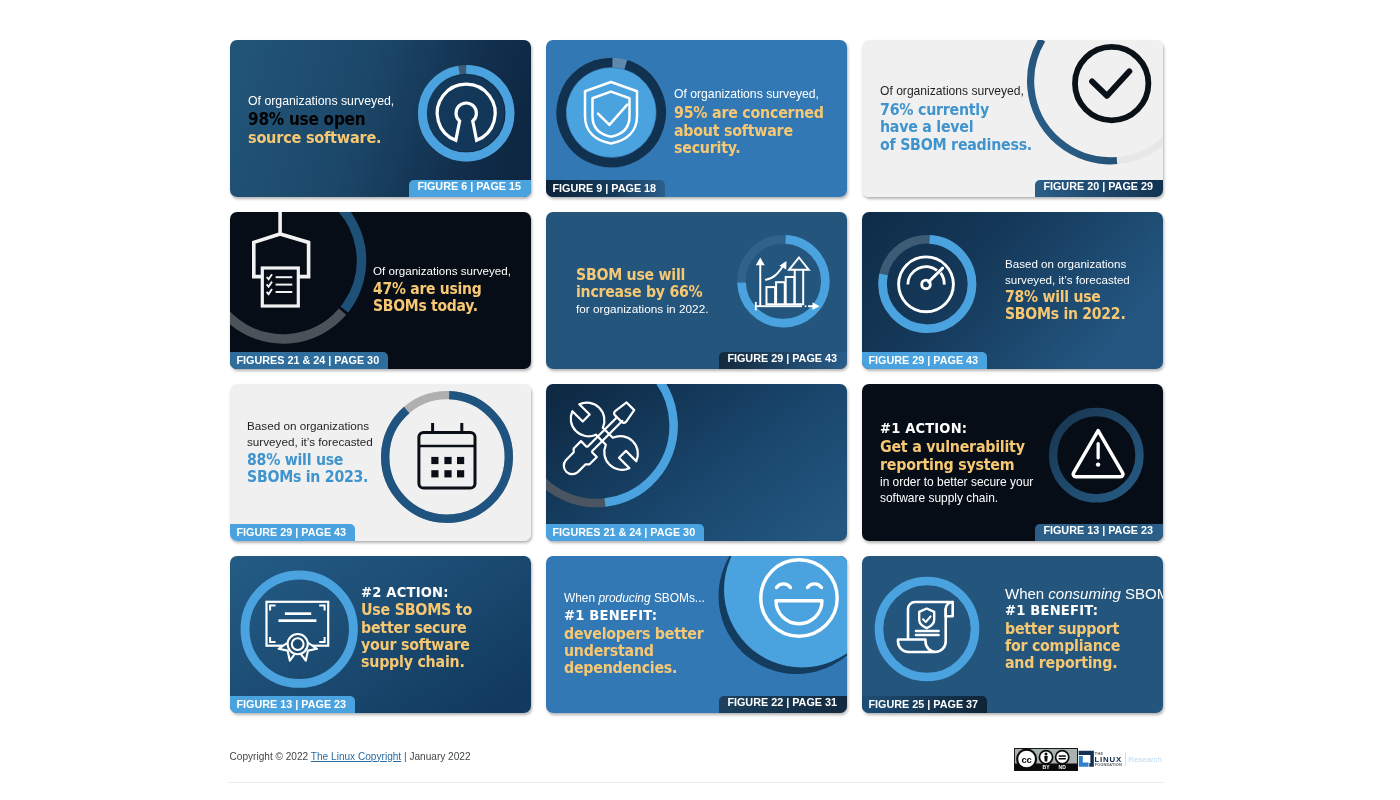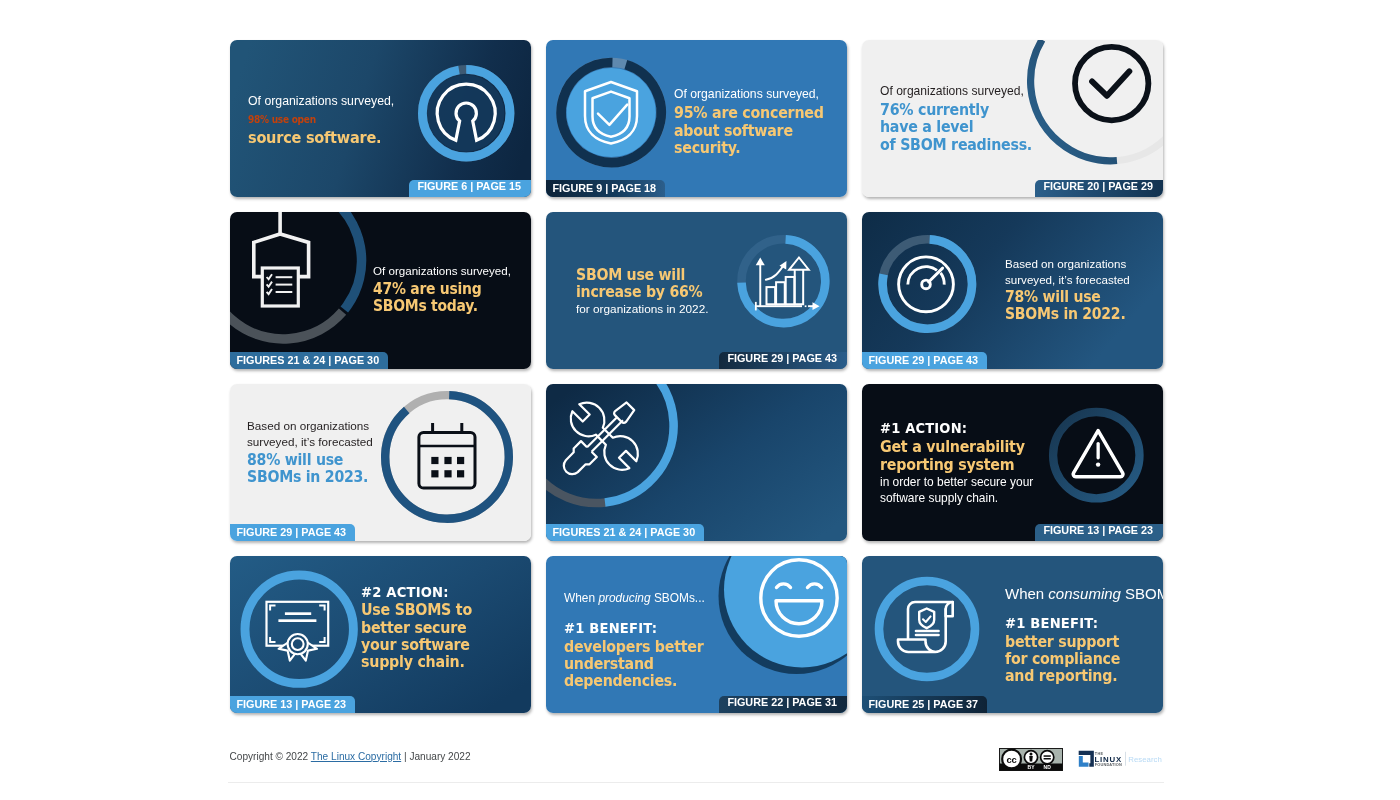--- a/index.html
+++ b/index.html
@@ -17,39 +17,39 @@
   .art { position:absolute; inset:0; }
   .art svg { position:absolute; display:block; }
 
   .txt { position:absolute; z-index:3; }
   .ln { white-space:nowrap; }
   .ln.reg   { font-family:"Liberation Sans", sans-serif; font-size:12.4px; font-weight:400; line-height:15.3px; }
   .ln.bold  { font-family:"DejaVu Sans Condensed","DejaVu Sans", sans-serif; font-size:16px; font-weight:700; line-height:17.2px; letter-spacing:-0.25px;}
   .ln.caps  { font-family:"DejaVu Sans Condensed","DejaVu Sans", sans-serif; font-size:14.4px; font-weight:700; line-height:17.6px; letter-spacing:0.2px; }
   .ln i { font-style:italic; }
   .ln.reg + .ln.bold { margin-top:2.2px; }
-  .ln.reg + .ln.caps { margin-top:13px; }
+  .ln.reg + .ln.caps { margin-top:0; }
   .ln.caps + .ln.bold { margin-top:1.0px; }
   .ln.bold + .ln.reg { margin-top:2.4px; }
 
   .badge { position:absolute; z-index:4; bottom:0; height:17.5px; display:flex;
            align-items:center; color:#fff;
            font-size:10.8px; font-weight:700; line-height:1;
            font-family:"Liberation Sans", sans-serif; letter-spacing:0px;
            white-space:nowrap; }
   .badge.left  { left:0; border-top-right-radius:5px; justify-content:flex-start; padding:0 9px 0 6.5px; }
   .badge.right { right:0; border-top-left-radius:5px; justify-content:flex-end; padding:0 10px 4px 8px; }
 
   
   .footer { position:absolute; left:229.5px; top:749.5px; width:934px; }
   .fline { font-size:10.1px; color:#444749; line-height:13.1px; white-space:nowrap;
            font-family:"Liberation Sans", sans-serif; }
   .flink { color:#2b6ca3; text-decoration:underline; }
   .flink2{ color:#2b6ca3; text-decoration:none; }
-  .flogos { position:absolute; right:-0.5px; top:-2px; display:flex; gap:15px; }
+  .flogos { position:absolute; right:-0.5px; top:-2px; display:flex; }
   .hr { position:absolute; left:-1.5px; top:32px; width:936px; height:1px; background:#ececec; }
 </style>
 </head>
 <body>
 
 <div id="page">
 <div class="grid">
 <div class="row">
 <div class="card">
   <div class="art">
@@ -64,21 +64,21 @@
               </defs>
   <rect width="301" height="157" fill="url(#g1)"></rect>
   <circle cx="236.2" cy="73.2" r="43.8" fill="none" stroke="#3e5a73" stroke-width="8.8"></circle>
   <circle cx="236.2" cy="73.2" r="43.8" fill="none" stroke="#4aa3df" stroke-width="8.8" stroke-dasharray="267.50 7.71" transform="rotate(-90 236.2 73.2)"></circle>
   <circle cx="236.2" cy="73.2" r="38.2" fill="#14395b" opacity="0.90"></circle>
   <path d="M 225.81 100.27 A 29.00 29.00 0 1 1 246.59 100.27 L 242.76 81.01 A 10.20 10.20 0 1 0 229.64 81.01 Z" fill="none" stroke="#ffffff" stroke-width="3.2" stroke-linejoin="miter" stroke-linecap="butt"></path>
 </svg>
   </div>
   <div class="txt" style="left:18.0px;top:53.9px;">
     <div style="color:#ffffff;font-size:12.3px" class="ln reg">Of organizations surveyed,</div>
-    <div style="color:#c2410c;font-size:10px" class="ln bold">98% use open</div>
+    <div style="color:#000000;font-size:17px" class="ln bold">98% use open</div>
     <div style="color:#f7c873;font-size:16.15px" class="ln bold">source software.</div>
   </div>
   <div class="badge right" style="background:#4aa3df">FIGURE 6 | PAGE 15</div>
 </div>
 <div class="card">
   <div class="art">
     <svg width="301" height="157" viewBox="0 0 301 157" style="left:0;top:0">
   <rect width="301" height="157" fill="#3178b5"></rect>
   <circle cx="65.2" cy="72.5" r="50.0" fill="none" stroke="#5f89ae" stroke-width="9.6"></circle>
   <circle cx="65.2" cy="72.5" r="50.0" fill="none" stroke="#10314f" stroke-width="9.6" stroke-dasharray="300.02 14.14" transform="rotate(-73 65.2 72.5)"></circle>

